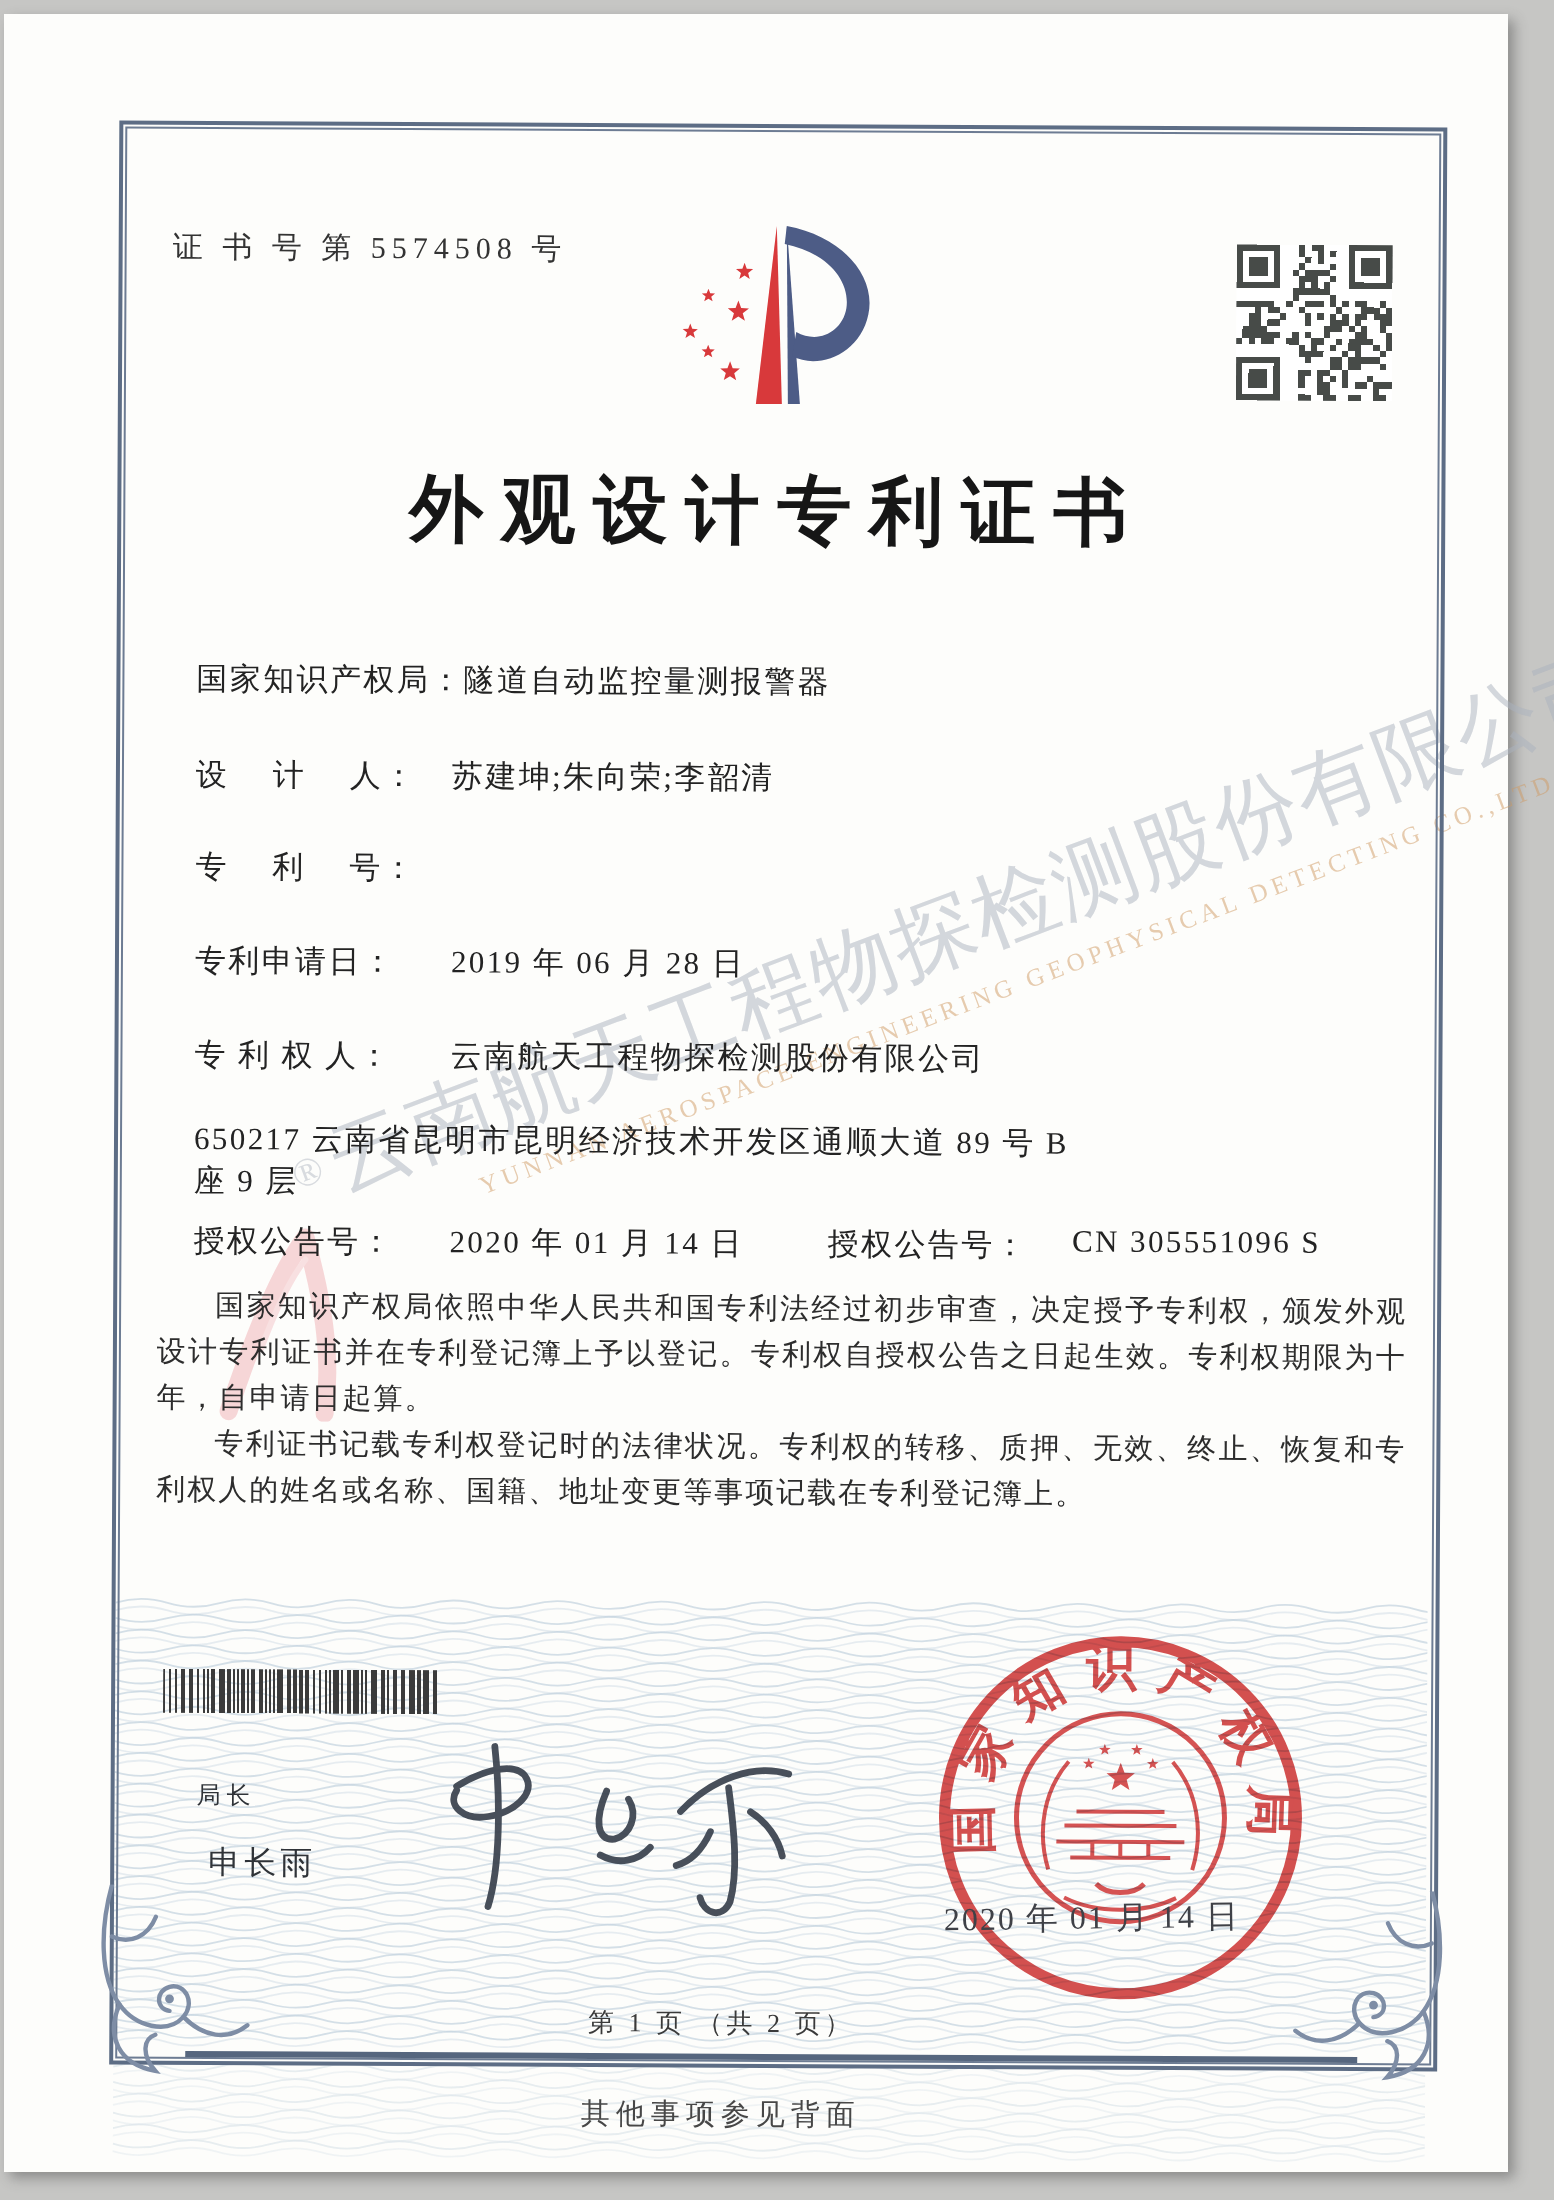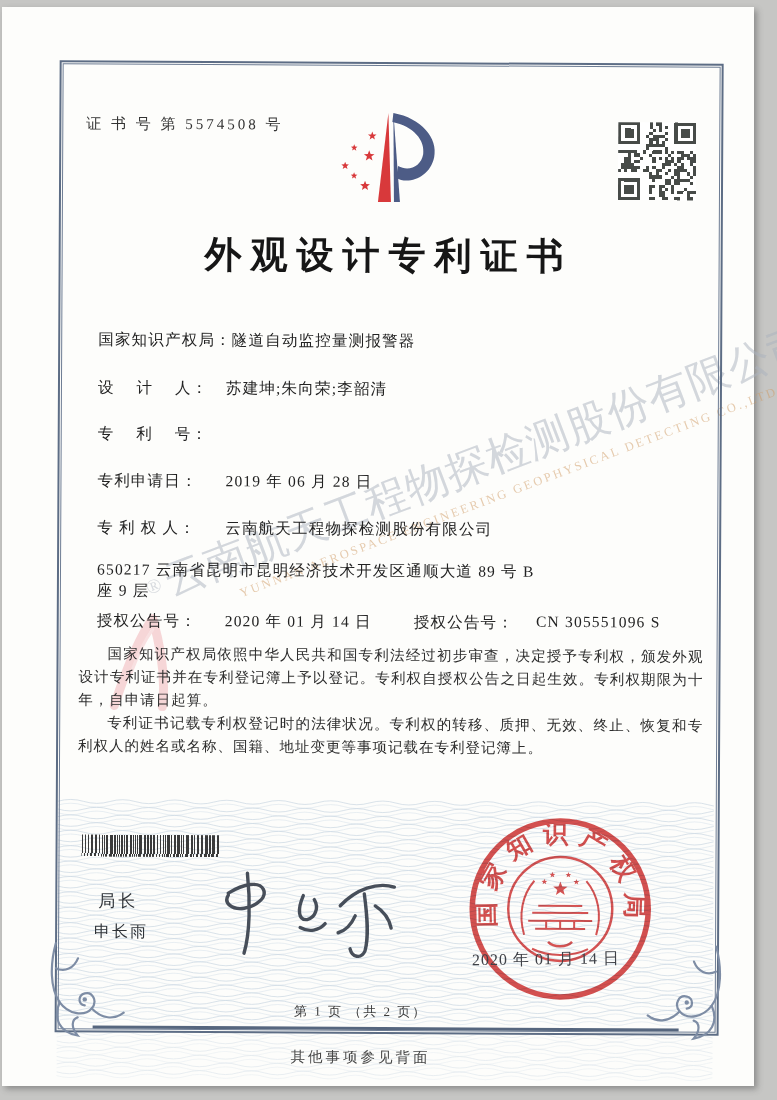--- a/index.html
+++ b/index.html
@@ -35,23 +35,23 @@
     text-indent:2em;letter-spacing:1px;}
 
   
   .wmark{left:150px;top:562px;width:720px;transform:rotate(-21deg);transform-origin:0 50%;
     opacity:.5;pointer-events:none;}
   .wm-cn{font-size:42px;color:#aab1bd;letter-spacing:1px;white-space:nowrap;}
   .wm-reg{font-size:20px;vertical-align:8px;margin-right:4px;color:#b4bac4;}
   .wm-en{font-size:12.5px;color:#cf9a63;letter-spacing:2.5px;margin:2px 0 0 86px;white-space:nowrap;}
 
   
-  .sig-role{left:100px;top:891px;font-size:17px;letter-spacing:3px;color:#2f3338;
+  .sig-role{left:100px;top:891px;font-size:12px;letter-spacing:3px;color:#2f3338;
     font-family:"Liberation Sans","DejaVu Sans",sans-serif;}
-  .sig-name{left:96px;top:923px;font-size:16px;letter-spacing:2px;color:#2f3338;
+  .sig-name{left:106px;top:923px;font-size:16px;letter-spacing:2px;color:#2f3338;
     font-family:"Liberation Sans","DejaVu Sans",sans-serif;}
   .seal{left:462px;top:808px;opacity:.9;mix-blend-mode:multiply;}
   .seal-date{left:474px;top:948px;width:200px;font-size:16px;letter-spacing:1px;color:#3f4147;
     transform:rotate(-1deg);}
 
   
   .page-info{left:57px;top:1003px;width:612px;text-align:center;font-size:13px;
     letter-spacing:2px;color:#3a3a3a;}
   .back-note{left:57px;top:1048px;width:612px;text-align:center;font-size:14.5px;
     letter-spacing:3px;color:#474747;}

